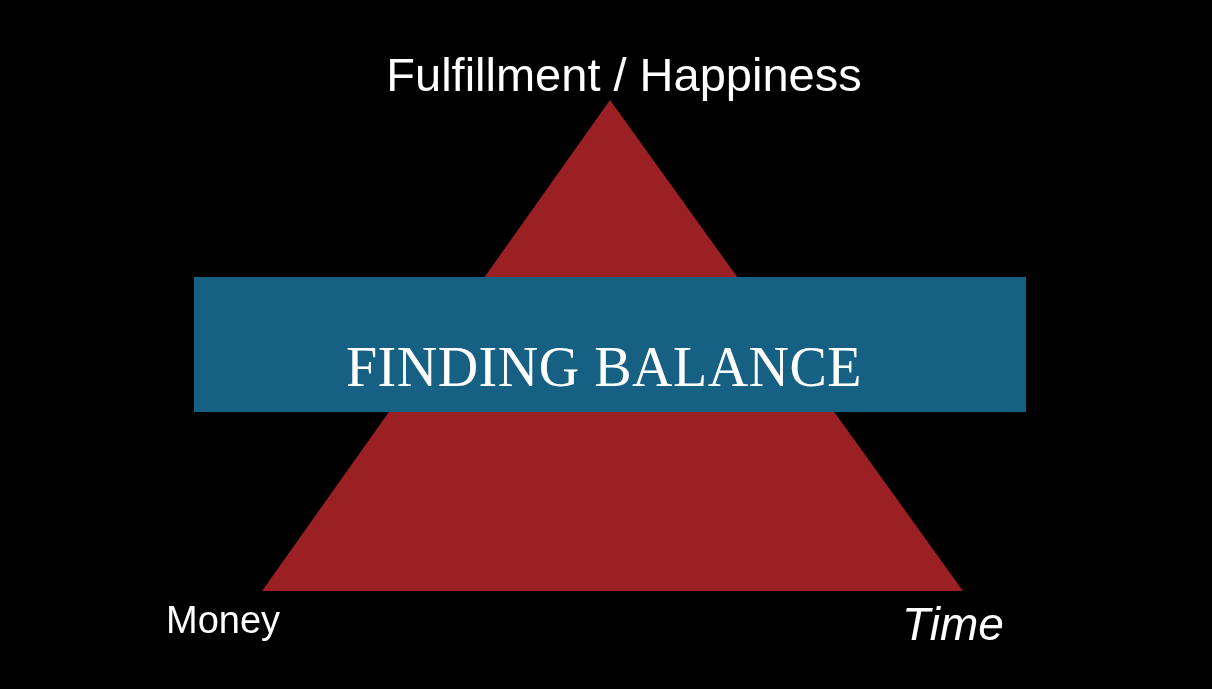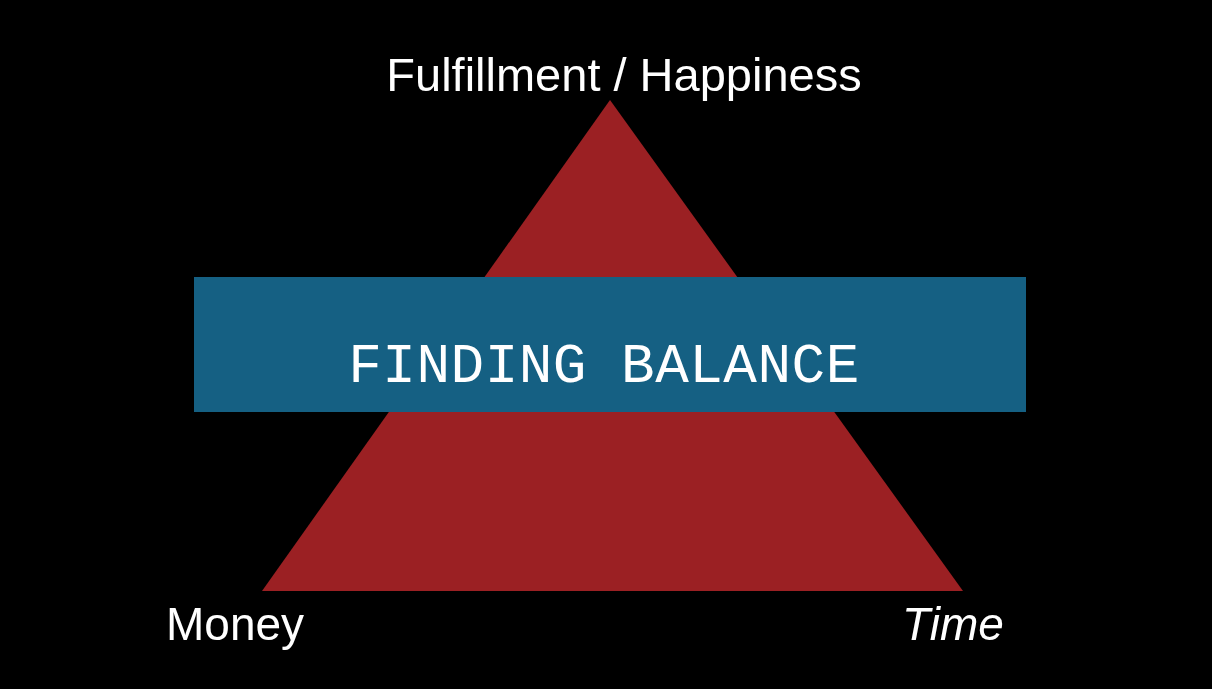--- a/index.html
+++ b/index.html
@@ -41,21 +41,21 @@
     top: 51px;
     text-align: center;
     font-size: 47px;
     
     padding-left: 36px;
     box-sizing: border-box;
   }
   #money-label {
     left: 166px;
     top: 601px;
-    font-size: 46px;
+    font-size: 38px;
     text-align: center;
   }
   #time-label {
     left: 902px;
     top: 601px;
     font-size: 46px;
     font-style: italic;
   }
   #banner {
     position: absolute;
@@ -63,21 +63,21 @@
     top: 277px;
     width: 832px;
     height: 135px;
     background: #156083;
     display: flex;
     align-items: center;
     justify-content: center;
   }
   #banner-text {
     color: #ffffff;
-    font-family: Liberation Mono, monospace;
+    font-family: Liberation Serif, serif;
     font-weight: 400;
     font-size: 56px;
     letter-spacing: 0.5px;
     line-height: 1;
     white-space: nowrap;
     
     position: relative;
     left: -6px;
     margin-top: 44px;
   }

